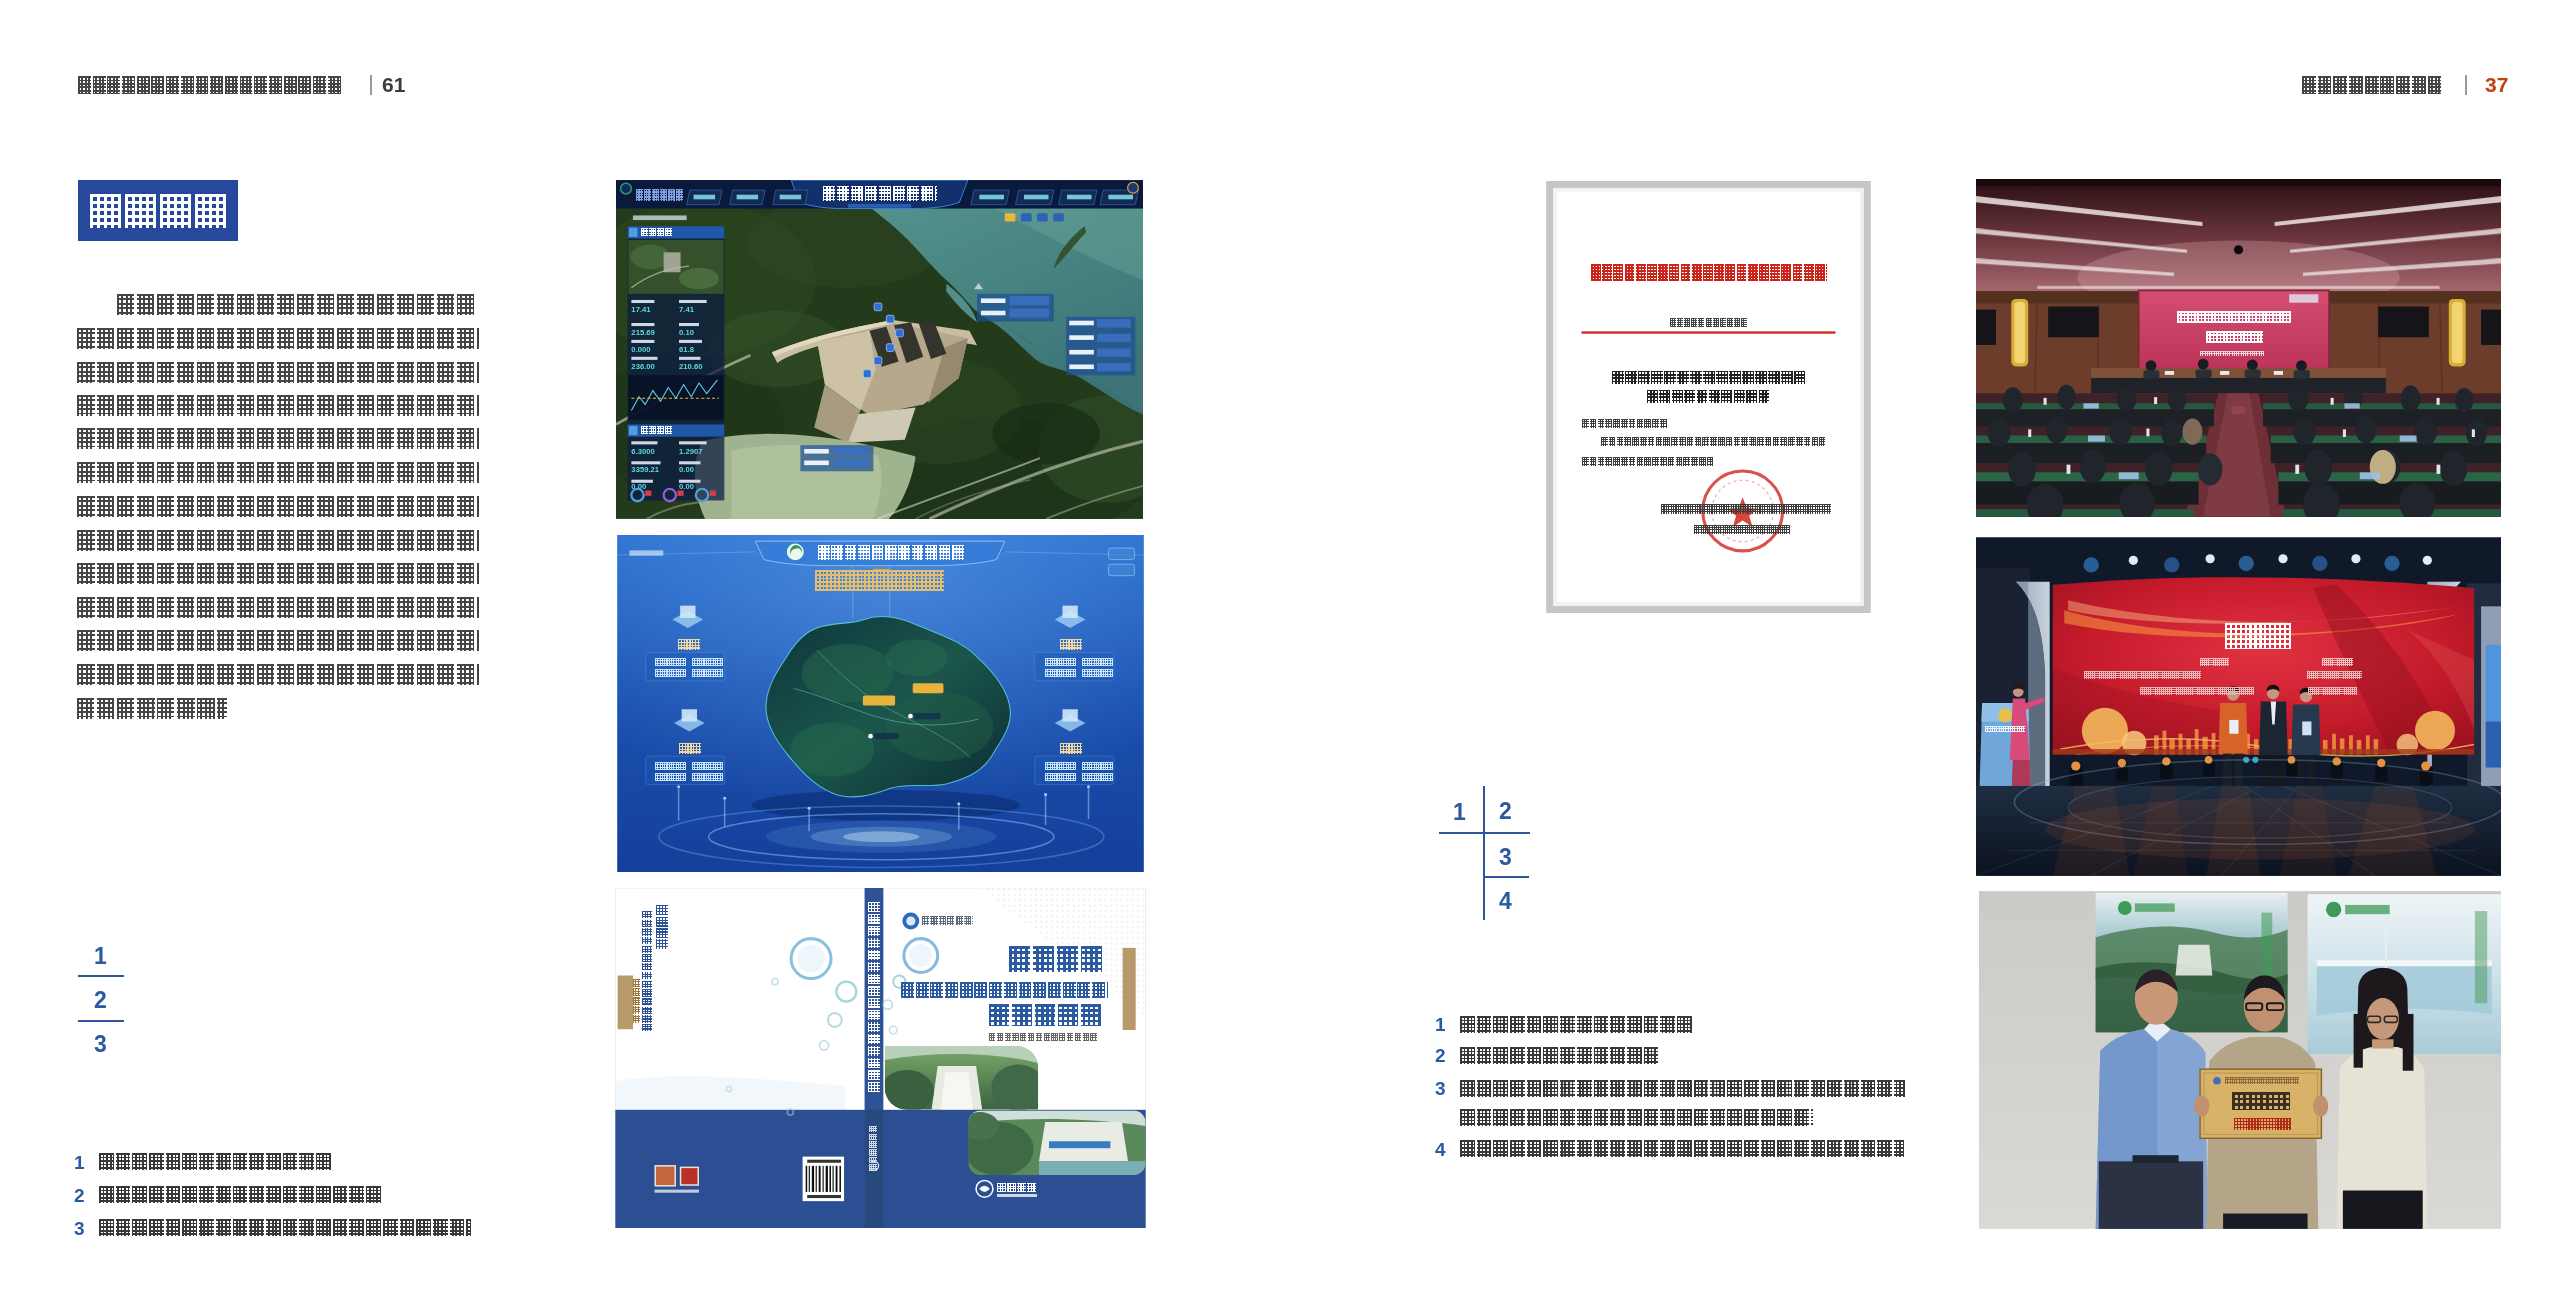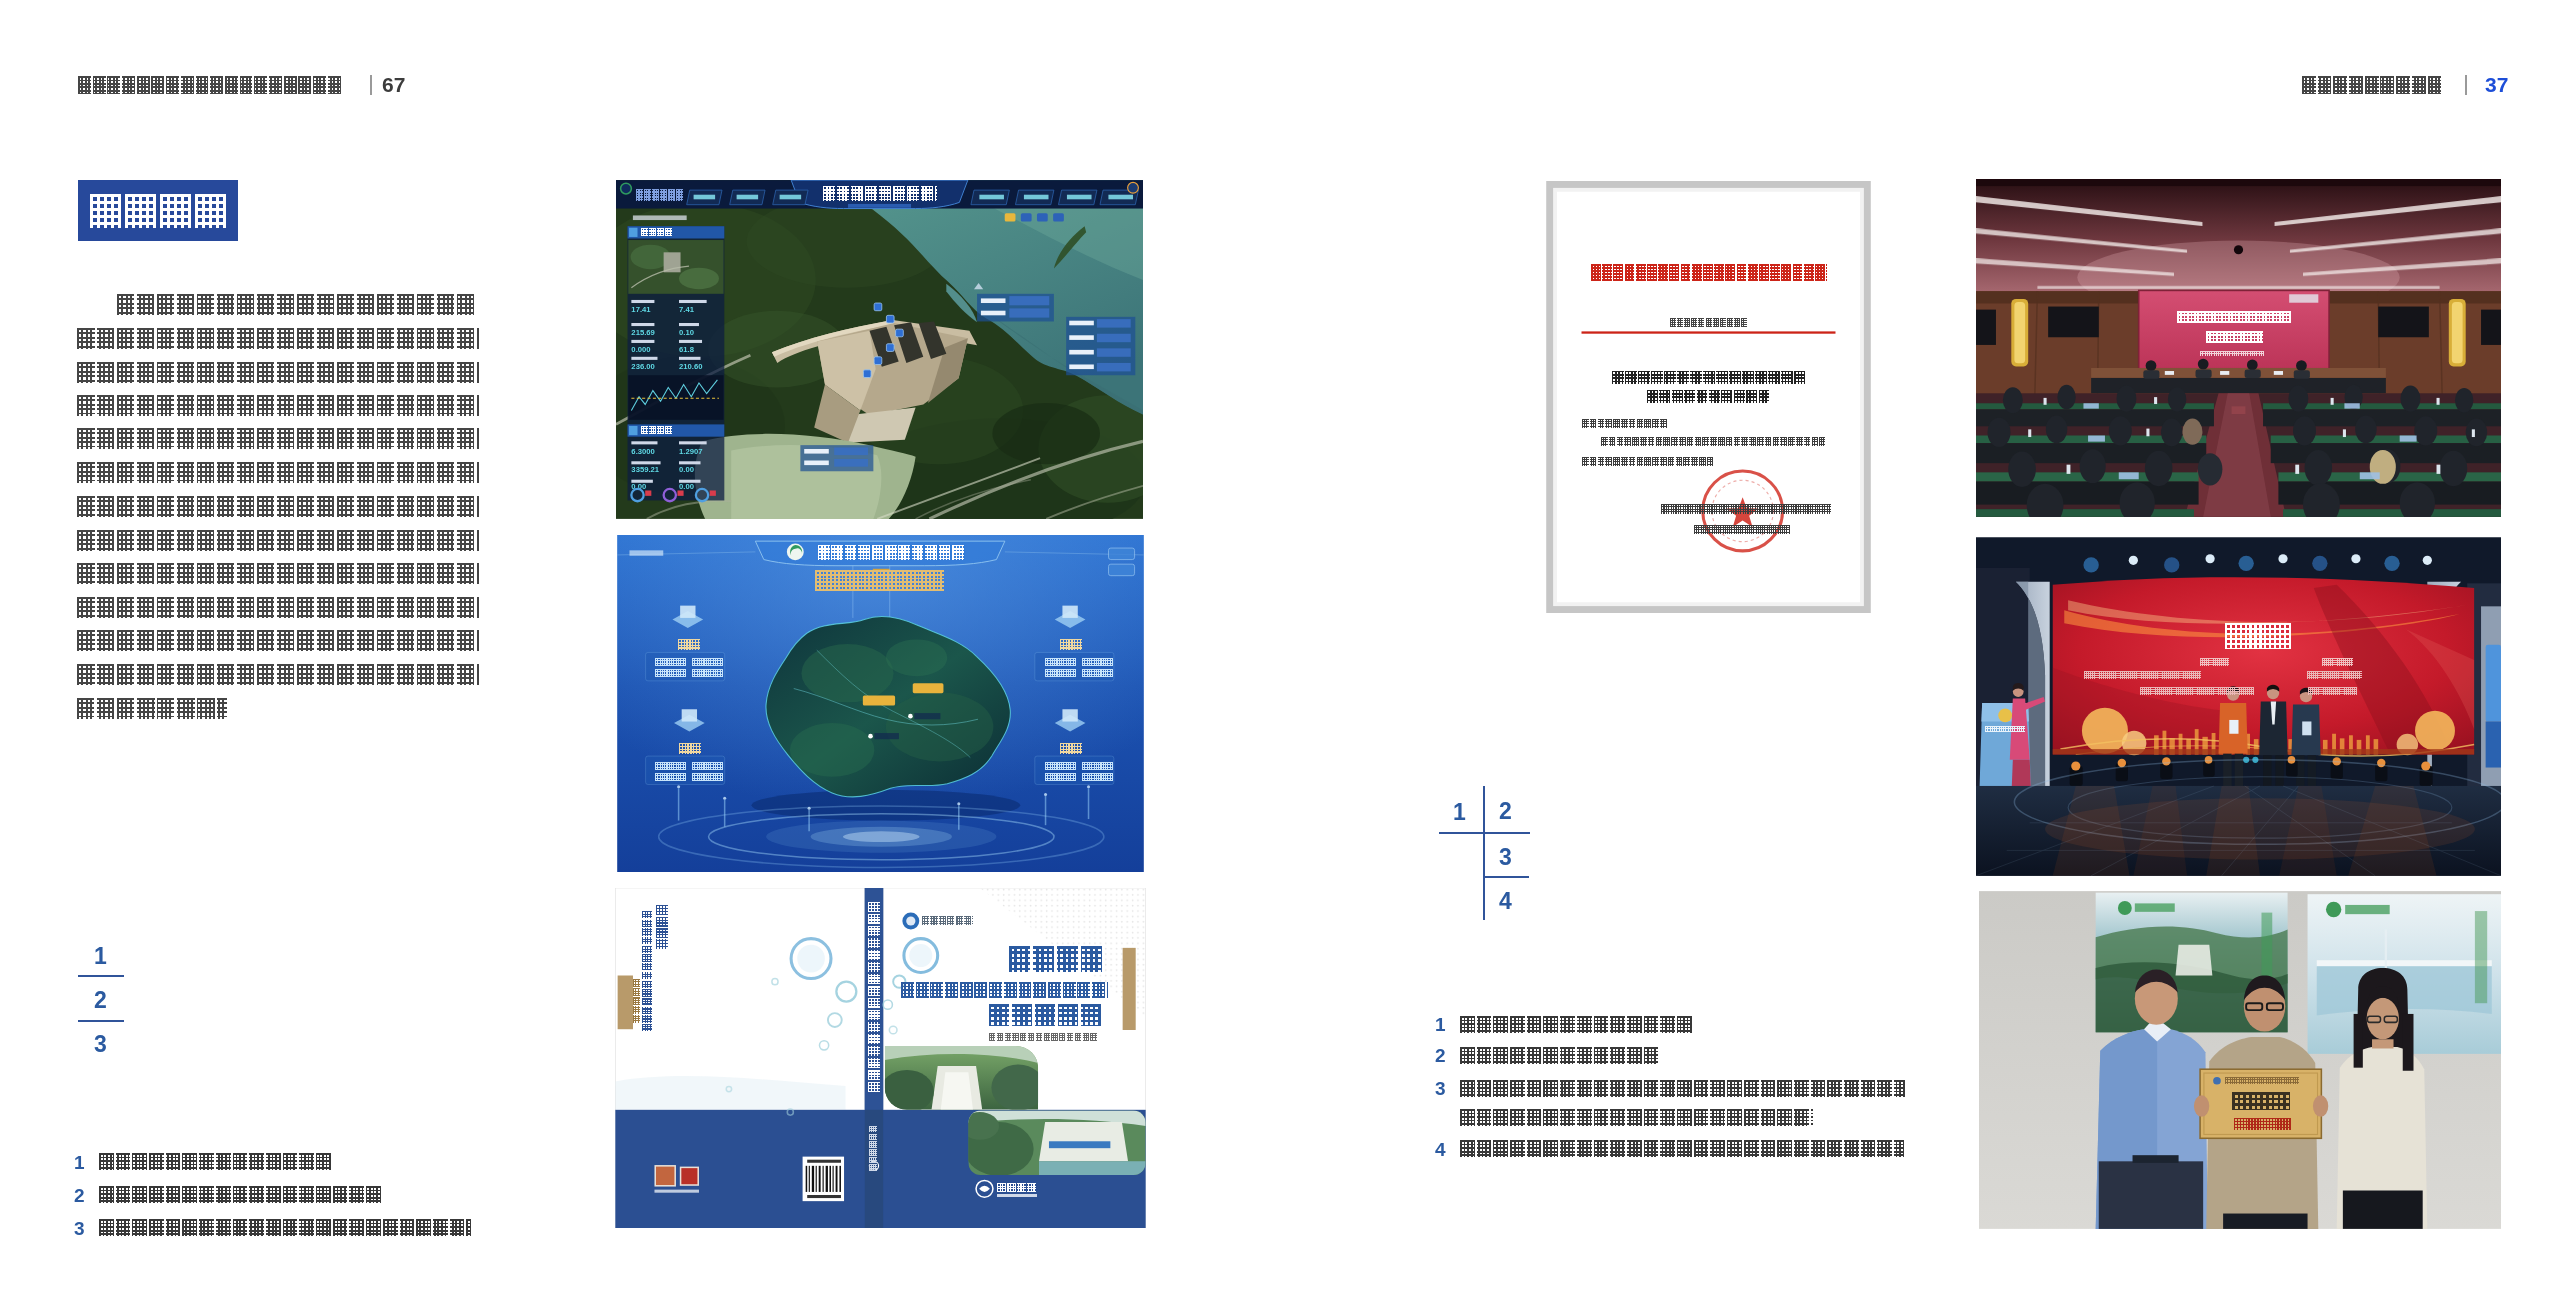--- a/index.html
+++ b/index.html
@@ -22,21 +22,21 @@
 .num{position:absolute;font-weight:bold;color:#2b5aa0;}
 </style>
 </head>
 <body>
 <div id="page">
 
 <div class="zh" style="left:78px;top:76px;width:264px;height:17.7px;--cw:14.7px;--t:1.7px;--p:3.5px;--c:#454545;--gp:1.9px;"></div>
 
 <div class="ab" style="left:370px;top:75px;width:1.5px;height:20px;background:#9a9a9a;"></div>
 
-<div class="num" style="left:382px;top:73px;font-size:21px;color:#3c3c3c;">67</div>
+<div class="num" style="left:382px;top:73px;font-size:21px;color:#3c3c3c;">61</div>
 
 <div class="ab" style="left:78px;top:180px;width:160px;height:61px;background:#27499b;"></div>
 <div class="zh" style="left:90px;top:194px;width:138px;height:34px;--c:#ffffff;--bg:#27499b;--cw:35px;--t:3.2px;--p:7px;--gp:3.8px;"></div>
 
 <div class="zh" style="left:117px;top:294px;width:359px;height:21px;"></div>
 <div class="zh" style="left:77px;top:328px;width:402px;height:21px;"></div>
 <div class="zh" style="left:77px;top:362px;width:402px;height:21px;"></div>
 <div class="zh" style="left:77px;top:395px;width:402px;height:21px;"></div>
 <div class="zh" style="left:77px;top:428px;width:402px;height:21px;"></div>
 <div class="zh" style="left:77px;top:462px;width:402px;height:21px;"></div>
@@ -58,21 +58,21 @@
 <div class="zh" style="left:99px;top:1153px;width:233px;height:17px;--cw:16.7px;--t:1.7px;--p:3.6px;--gp:2px;--c:#383838;"></div>
 
 <div class="num" style="left:74px;top:1185px;font-size:19px;">2</div>
 <div class="zh" style="left:99px;top:1186px;width:283px;height:17px;--cw:16.7px;--t:1.7px;--p:3.6px;--gp:2px;--c:#383838;"></div>
 
 <div class="num" style="left:74px;top:1218px;font-size:19px;">3</div>
 <div class="zh" style="left:99px;top:1219px;width:372px;height:17px;--cw:16.7px;--t:1.7px;--p:3.6px;--gp:2px;--c:#383838;"></div>
 
 <div class="zh" style="left:2302px;top:76px;width:141px;height:17.7px;--cw:15.7px;--t:1.7px;--p:3.5px;--c:#454545;--gp:1.9px;"></div>
 <div class="ab" style="left:2465px;top:75px;width:1.5px;height:20px;background:#9a9a9a;"></div>
-<div class="num" style="left:2485px;top:73px;font-size:21px;color:#1d4ed8;">37</div>
+<div class="num" style="left:2485px;top:73px;font-size:21px;color:#c2410c;">37</div>
 
 <div class="num" style="left:1453px;top:799px;font-size:23px;">1</div>
 <div class="num" style="left:1499px;top:798px;font-size:23px;">2</div>
 <div class="num" style="left:1499px;top:844px;font-size:23px;">3</div>
 <div class="num" style="left:1499px;top:888px;font-size:23px;">4</div>
 <div class="ab" style="left:1483px;top:786px;width:1.5px;height:134px;background:#30549a;"></div>
 <div class="ab" style="left:1439px;top:832px;width:91px;height:1.5px;background:#30549a;"></div>
 <div class="ab" style="left:1484px;top:876px;width:45px;height:1.5px;background:#30549a;"></div>
 
 <div class="num" style="left:1435px;top:1014px;font-size:19px;">1</div>

